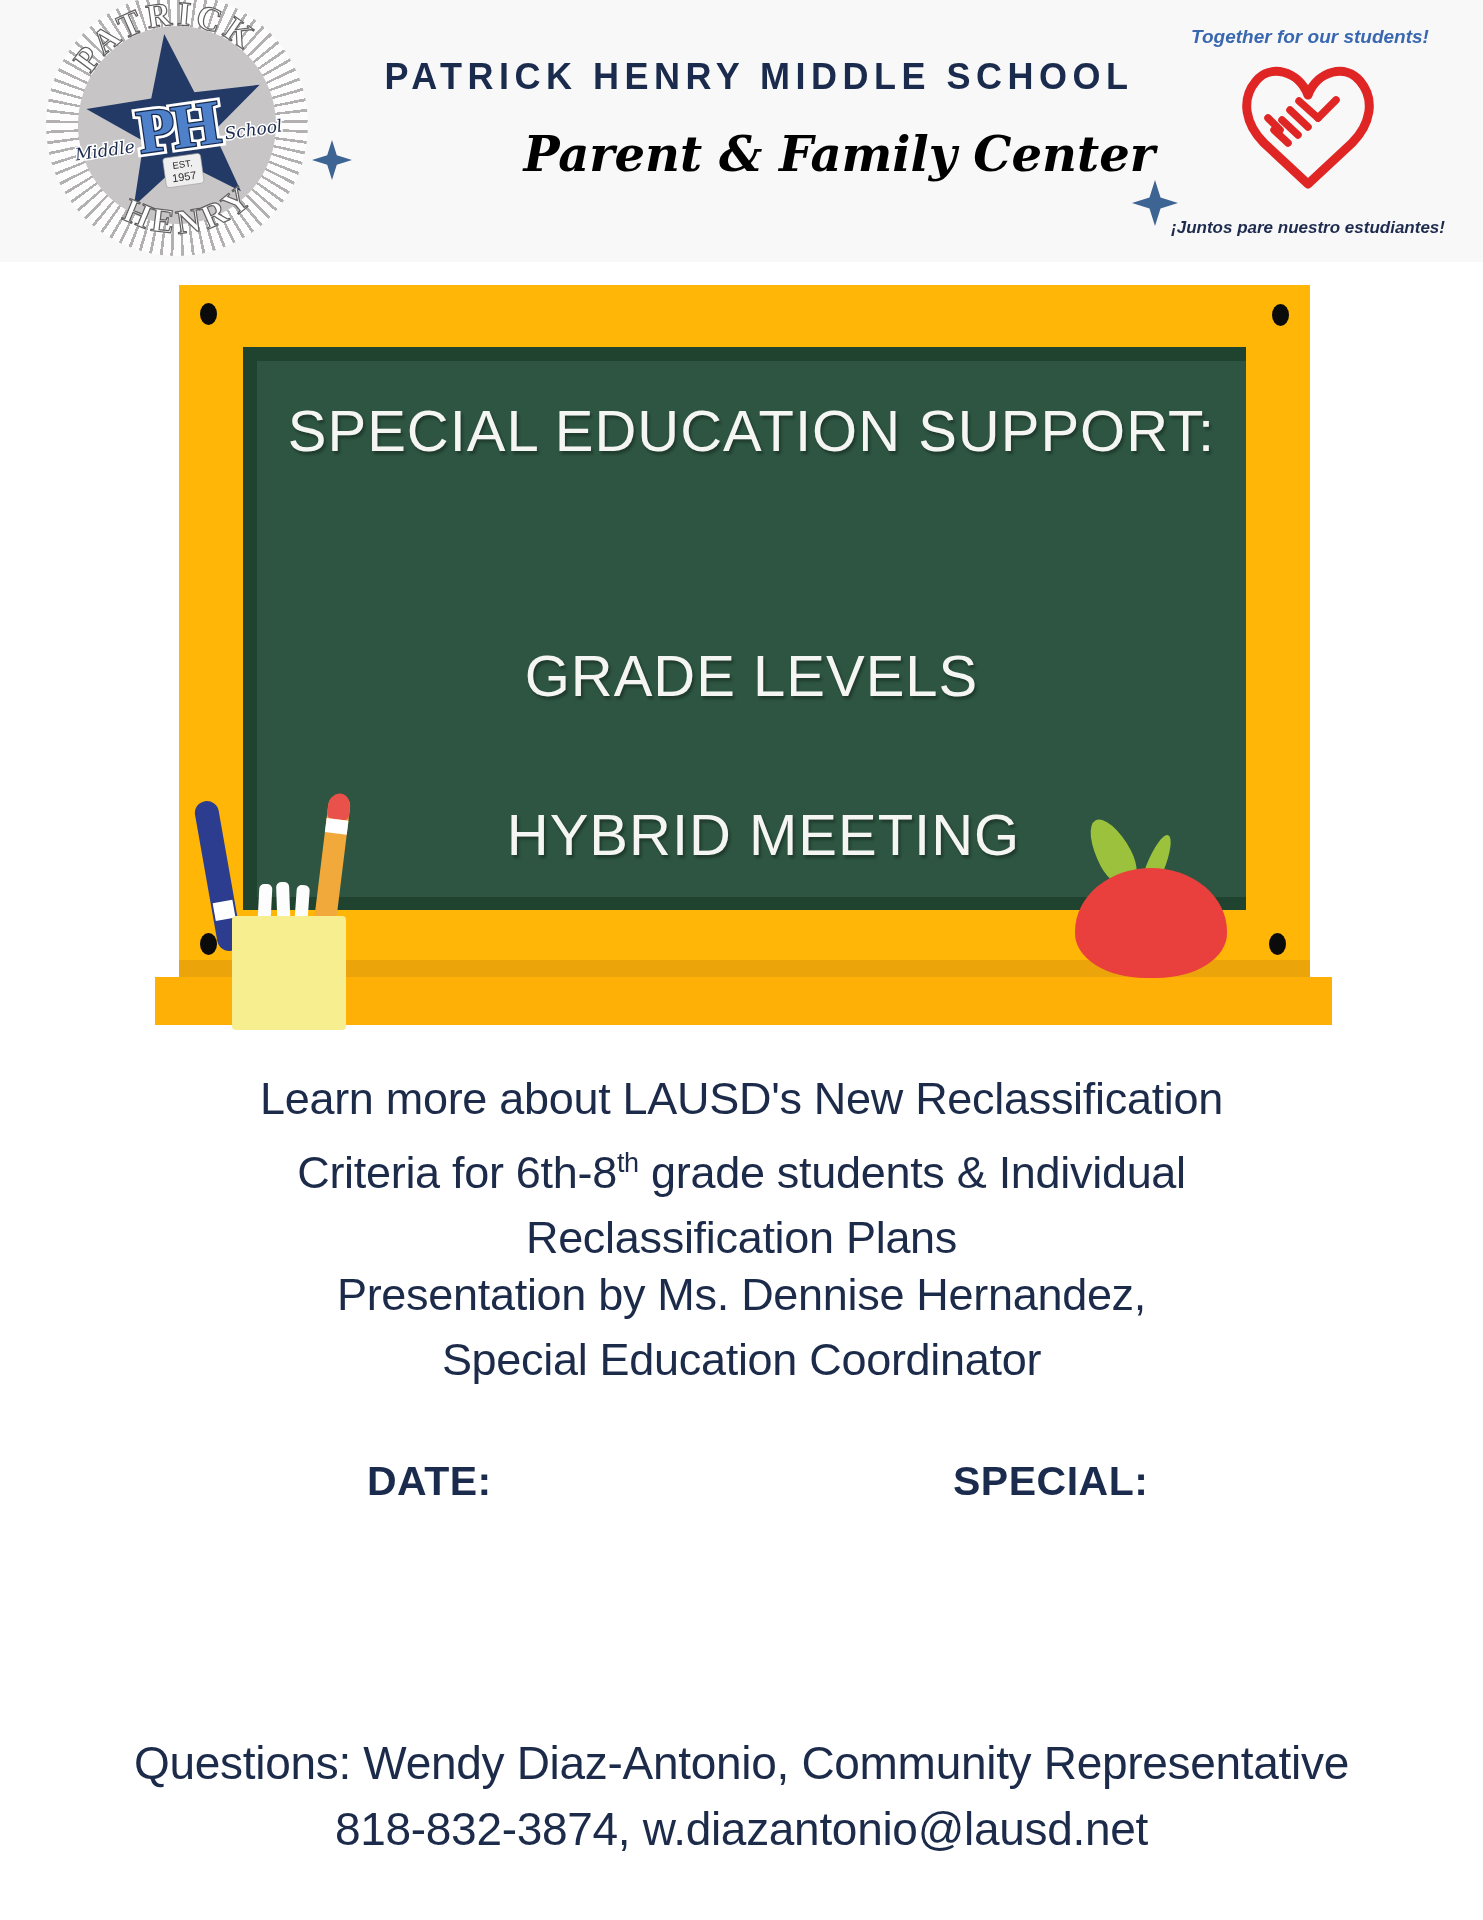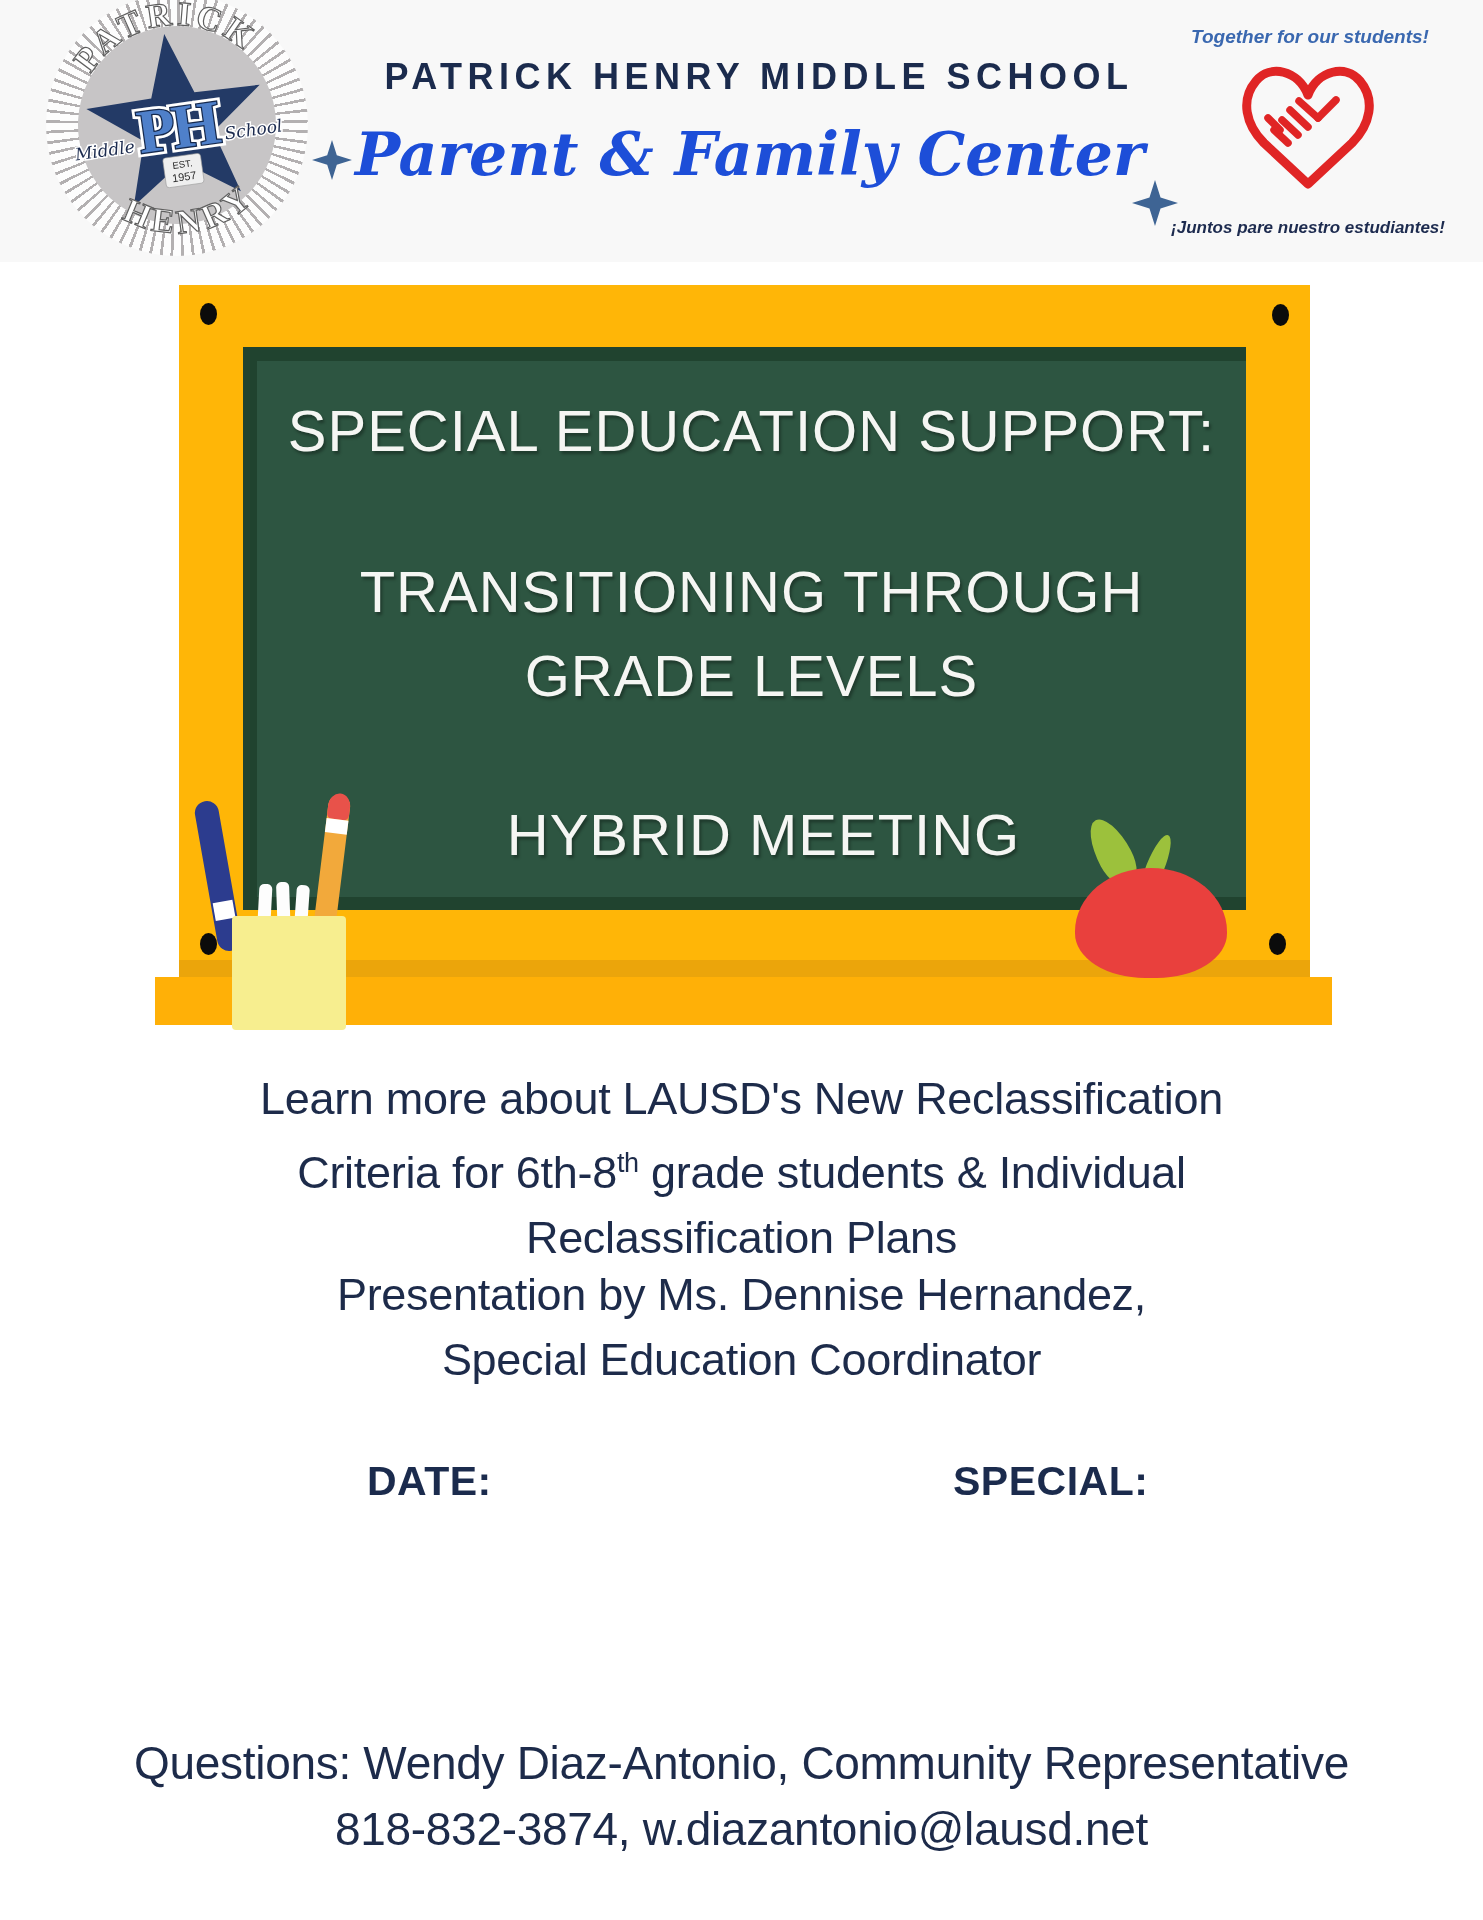--- a/index.html
+++ b/index.html
@@ -7,22 +7,22 @@
         font-family:"Liberation Sans",sans-serif;overflow:hidden;}
   .abs{position:absolute;}
 
   
   .header-band{left:0;top:0;width:1483px;height:262px;background:#f8f8f8;}
   .seal-rays{left:46px;top:-6px;width:262px;height:262px;border-radius:50%;
      background:#fdfdfd repeating-conic-gradient(from 3deg,#b3b0b1 0deg 1.3deg,rgba(255,255,255,0) 1.3deg 4.7deg);}
   .seal-svg{left:46px;top:-6px;width:262px;height:262px;}
   .school-name{left:359px;top:56px;width:800px;text-align:center;font-size:36px;font-weight:bold;
      letter-spacing:5.5px;color:#1b2b4d;}
-  .center-name{left:355px;top:104px;width:800px;text-align:left;font-size:60px;line-height:100px;
-     font-family:"DejaVu Serif",serif;font-style:italic;font-weight:bold;color:#1d4ed8;}
+  .center-name{left:355px;top:104px;width:800px;text-align:right;font-size:48px;line-height:100px;
+     font-family:"DejaVu Serif",serif;font-style:italic;font-weight:bold;color:#000000;}
   .sparkle{fill:#3e6494;}
   .sparkle-left{left:312px;top:140px;width:40px;height:40px;}
   .sparkle-right{left:1132px;top:180px;width:46px;height:46px;}
   .tagline-en{left:1180px;top:26px;width:260px;text-align:center;font-style:italic;font-weight:bold;
      font-size:19px;color:#3a68b0;}
   .tagline-es{left:1158px;top:218px;width:300px;text-align:center;font-style:italic;font-weight:bold;
      font-size:17px;color:#1d2b4f;}
   .heart-svg{left:1228px;top:50px;width:160px;height:165px;}
 
   
@@ -133,21 +133,20 @@
   <div class="abs cb-tray"></div>
   <div class="abs cb-board-dark"></div>
   <div class="abs cb-board"></div>
 
   <div class="abs screw" style="left:200px;top:303px;"></div>
   <div class="abs screw" style="left:1272px;top:304px;"></div>
   <div class="abs screw" style="left:200px;top:933px;"></div>
   <div class="abs screw" style="left:1269px;top:933px;"></div>
 
   <div class="abs board-line bl1">SPECIAL EDUCATION SUPPORT:</div>
-  <div class="abs board-line bl2">TRANSITIONING THROUGH</div>
   <div class="abs board-line bl3">GRADE LEVELS</div>
   <div class="abs board-line bl4">HYBRID MEETING</div>
 
   <div class="abs pen">
       <div class="pen-band"></div>
     </div>
   <div class="abs chalk c1"></div>
   <div class="abs chalk c2"></div>
   <div class="abs chalk c3"></div>
   <div class="abs pencil">

